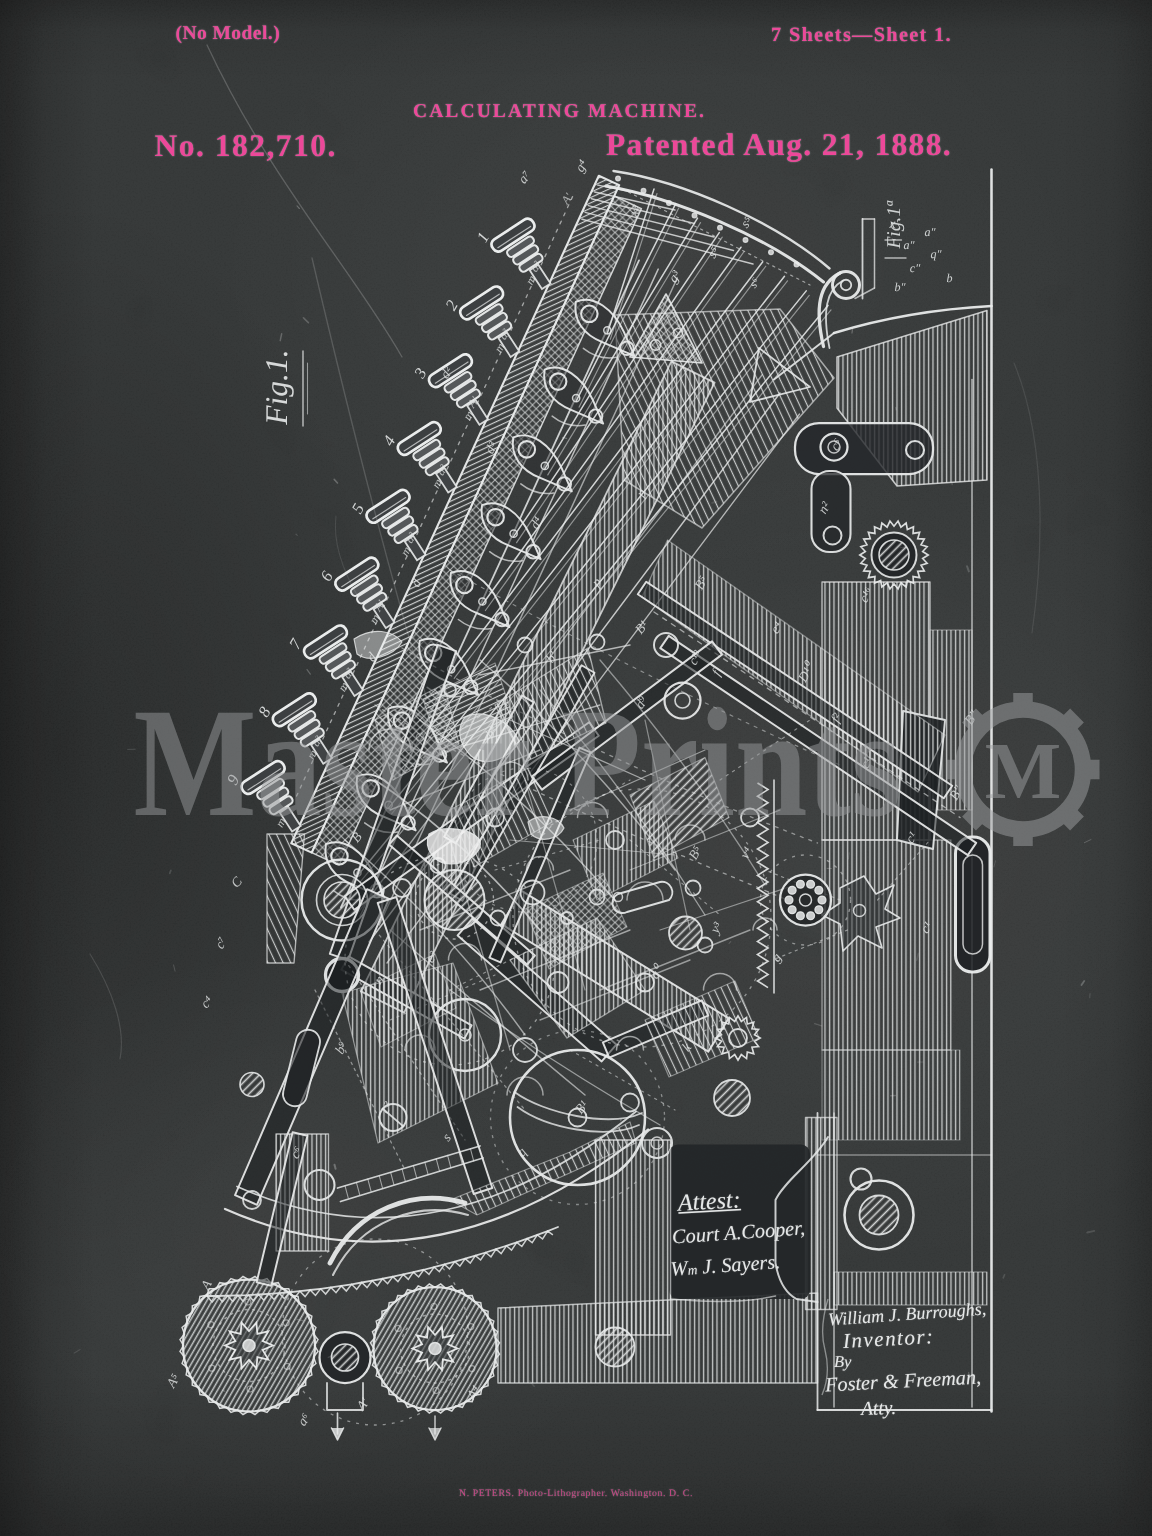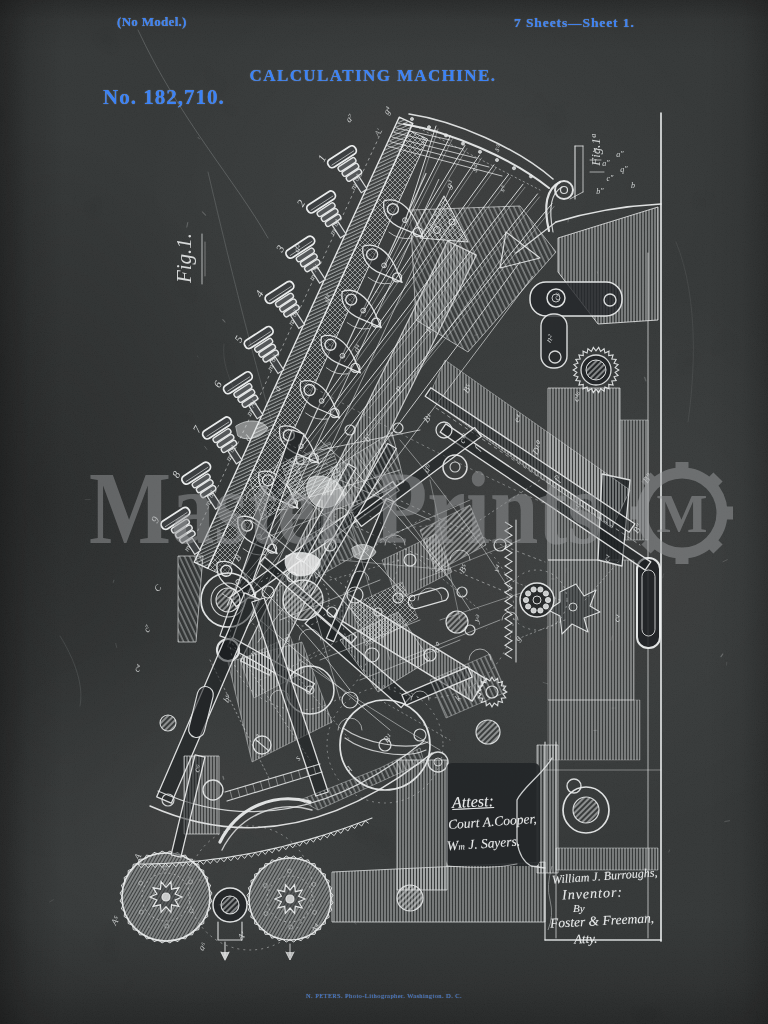--- a/index.html
+++ b/index.html
@@ -7,21 +7,21 @@
  background:
   radial-gradient(420px 300px at 430px 180px, rgba(255,255,255,0.035), rgba(255,255,255,0) 70%),
   radial-gradient(500px 420px at 560px 560px, rgba(255,255,255,0.04), rgba(255,255,255,0) 70%),
   radial-gradient(360px 280px at 200px 820px, rgba(255,255,255,0.03), rgba(255,255,255,0) 70%),
   radial-gradient(300px 500px at 40px 500px, rgba(0,0,0,0.3), rgba(0,0,0,0) 75%),
   linear-gradient(to right, rgba(0,0,0,0.5) 0px, rgba(0,0,0,0.16) 30px, rgba(0,0,0,0) 64px),
   linear-gradient(to left, rgba(0,0,0,0.32) 0px, rgba(0,0,0,0.09) 26px, rgba(0,0,0,0) 62px),
   linear-gradient(to bottom, rgba(0,0,0,0.36) 0px, rgba(0,0,0,0.1) 20px, rgba(0,0,0,0) 54px),
   linear-gradient(to top, rgba(0,0,0,0.4) 0px, rgba(0,0,0,0.18) 40px, rgba(0,0,0,0) 110px);
 }
-.t{position:absolute;color:#3b82f6;font-weight:bold;white-space:nowrap;text-shadow:0 0 1px rgba(240,242,242,0.55);}
+.t{position:absolute;color:#ec4899;font-weight:bold;white-space:nowrap;text-shadow:0 0 1px rgba(240,242,242,0.55);}
 .sig{position:absolute;color:#e6e8e8;font-style:italic;white-space:nowrap;text-shadow:0 0 1px rgba(240,242,242,0.4);}
 </style></head>
 <body>
 <div id="page">
 <div class="bgpatch"></div>
 <svg width="768" height="1024" style="position:absolute;left:0;top:0">
 <defs>
 <pattern id="pv" width="3" height="6" patternUnits="userSpaceOnUse">
           <line x1="1" y1="0" x2="1" y2="6" stroke="#dfe2e2" stroke-width="0.9" stroke-opacity="0.85"></line>
         </pattern>
@@ -628,27 +628,28 @@
 <line x1="28" y1="25" x2="39" y2="36"></line>
           <line x1="89" y1="86" x2="100" y2="97"></line>
 <line x1="28" y1="97" x2="39" y2="86"></line>
           <line x1="89" y1="36" x2="100" y2="25"></line>
 </g>
 <text x="64" y="80" font-family="Liberation Serif, serif" font-size="54" font-weight="bold" fill="rgb(158,160,162)" text-anchor="middle" stroke="none">M</text>
 </g>
 </svg>
 <div class="t" style="left:117px;top:14px;font-size:13px;letter-spacing:0.3px;">(No Model.)</div>
 <div class="t" style="left:514px;top:15px;font-size:13.5px;letter-spacing:0.9px;">7 Sheets—Sheet 1.</div>
-<div class="t" style="left:373px;top:66px;font-size:17px;letter-spacing:1.4px;transform:translateX(-50%);">CALCULATING MACHINE.</div>
+<div class="t" style="left:373px;top:66px;font-size:13px;letter-spacing:1.4px;transform:translateX(-50%);">CALCULATING MACHINE.</div>
 <div class="t" style="left:103px;top:85px;font-size:21px;letter-spacing:1.0px;">No. 182,710.</div>
+<div class="t" style="left:404px;top:84px;font-size:21px;letter-spacing:0.9px;">Patented Aug. 21, 1888.</div>
 
 <div class="sig" style="left:452px;top:793px;font-size:16px;transform:rotate(-3deg);text-decoration:underline;">Attest:</div>
 <div class="sig" style="left:448px;top:814px;font-size:13.5px;transform:rotate(-4deg);">Court A.Cooper,</div>
 <div class="sig" style="left:447px;top:836px;font-size:13.5px;transform:rotate(-4deg);">W<span style="font-size:9px">m</span> J. Sayers.</div>
 <div class="sig" style="left:552px;top:869px;font-size:12px;transform:rotate(-4deg);">William J. Burroughs,</div>
 <div class="sig" style="left:562px;top:886px;font-size:14px;transform:rotate(-3deg);letter-spacing:1px;">Inventor:</div>
-<div class="sig" style="left:556px;top:902px;font-size:11px;padding-left:17px;">By</div>
+<div class="sig" style="left:556px;top:902px;font-size:11px;">By</div>
 <div class="sig" style="left:550px;top:913px;font-size:13.5px;transform:rotate(-3deg);">Foster &amp; Freeman,</div>
 <div class="sig" style="left:574px;top:931px;font-size:13px;transform:rotate(-2deg);">Atty.</div>
 <svg width="20" height="90" style="position:absolute;left:544px;top:864px;opacity:0.5">
 <path d="M8,2 q-6,20 -2,34 q4,16 -2,30" stroke="#dfe2e2" stroke-width="0.9" fill="none"></path>
 </svg>
 <div class="t" style="left:384px;top:992px;font-size:6.5px;font-weight:normal;letter-spacing:0.4px;transform:translateX(-50%);opacity:0.8;">N. PETERS. Photo-Lithographer. Washington. D. C.</div>
 </div>
 </body></html>

